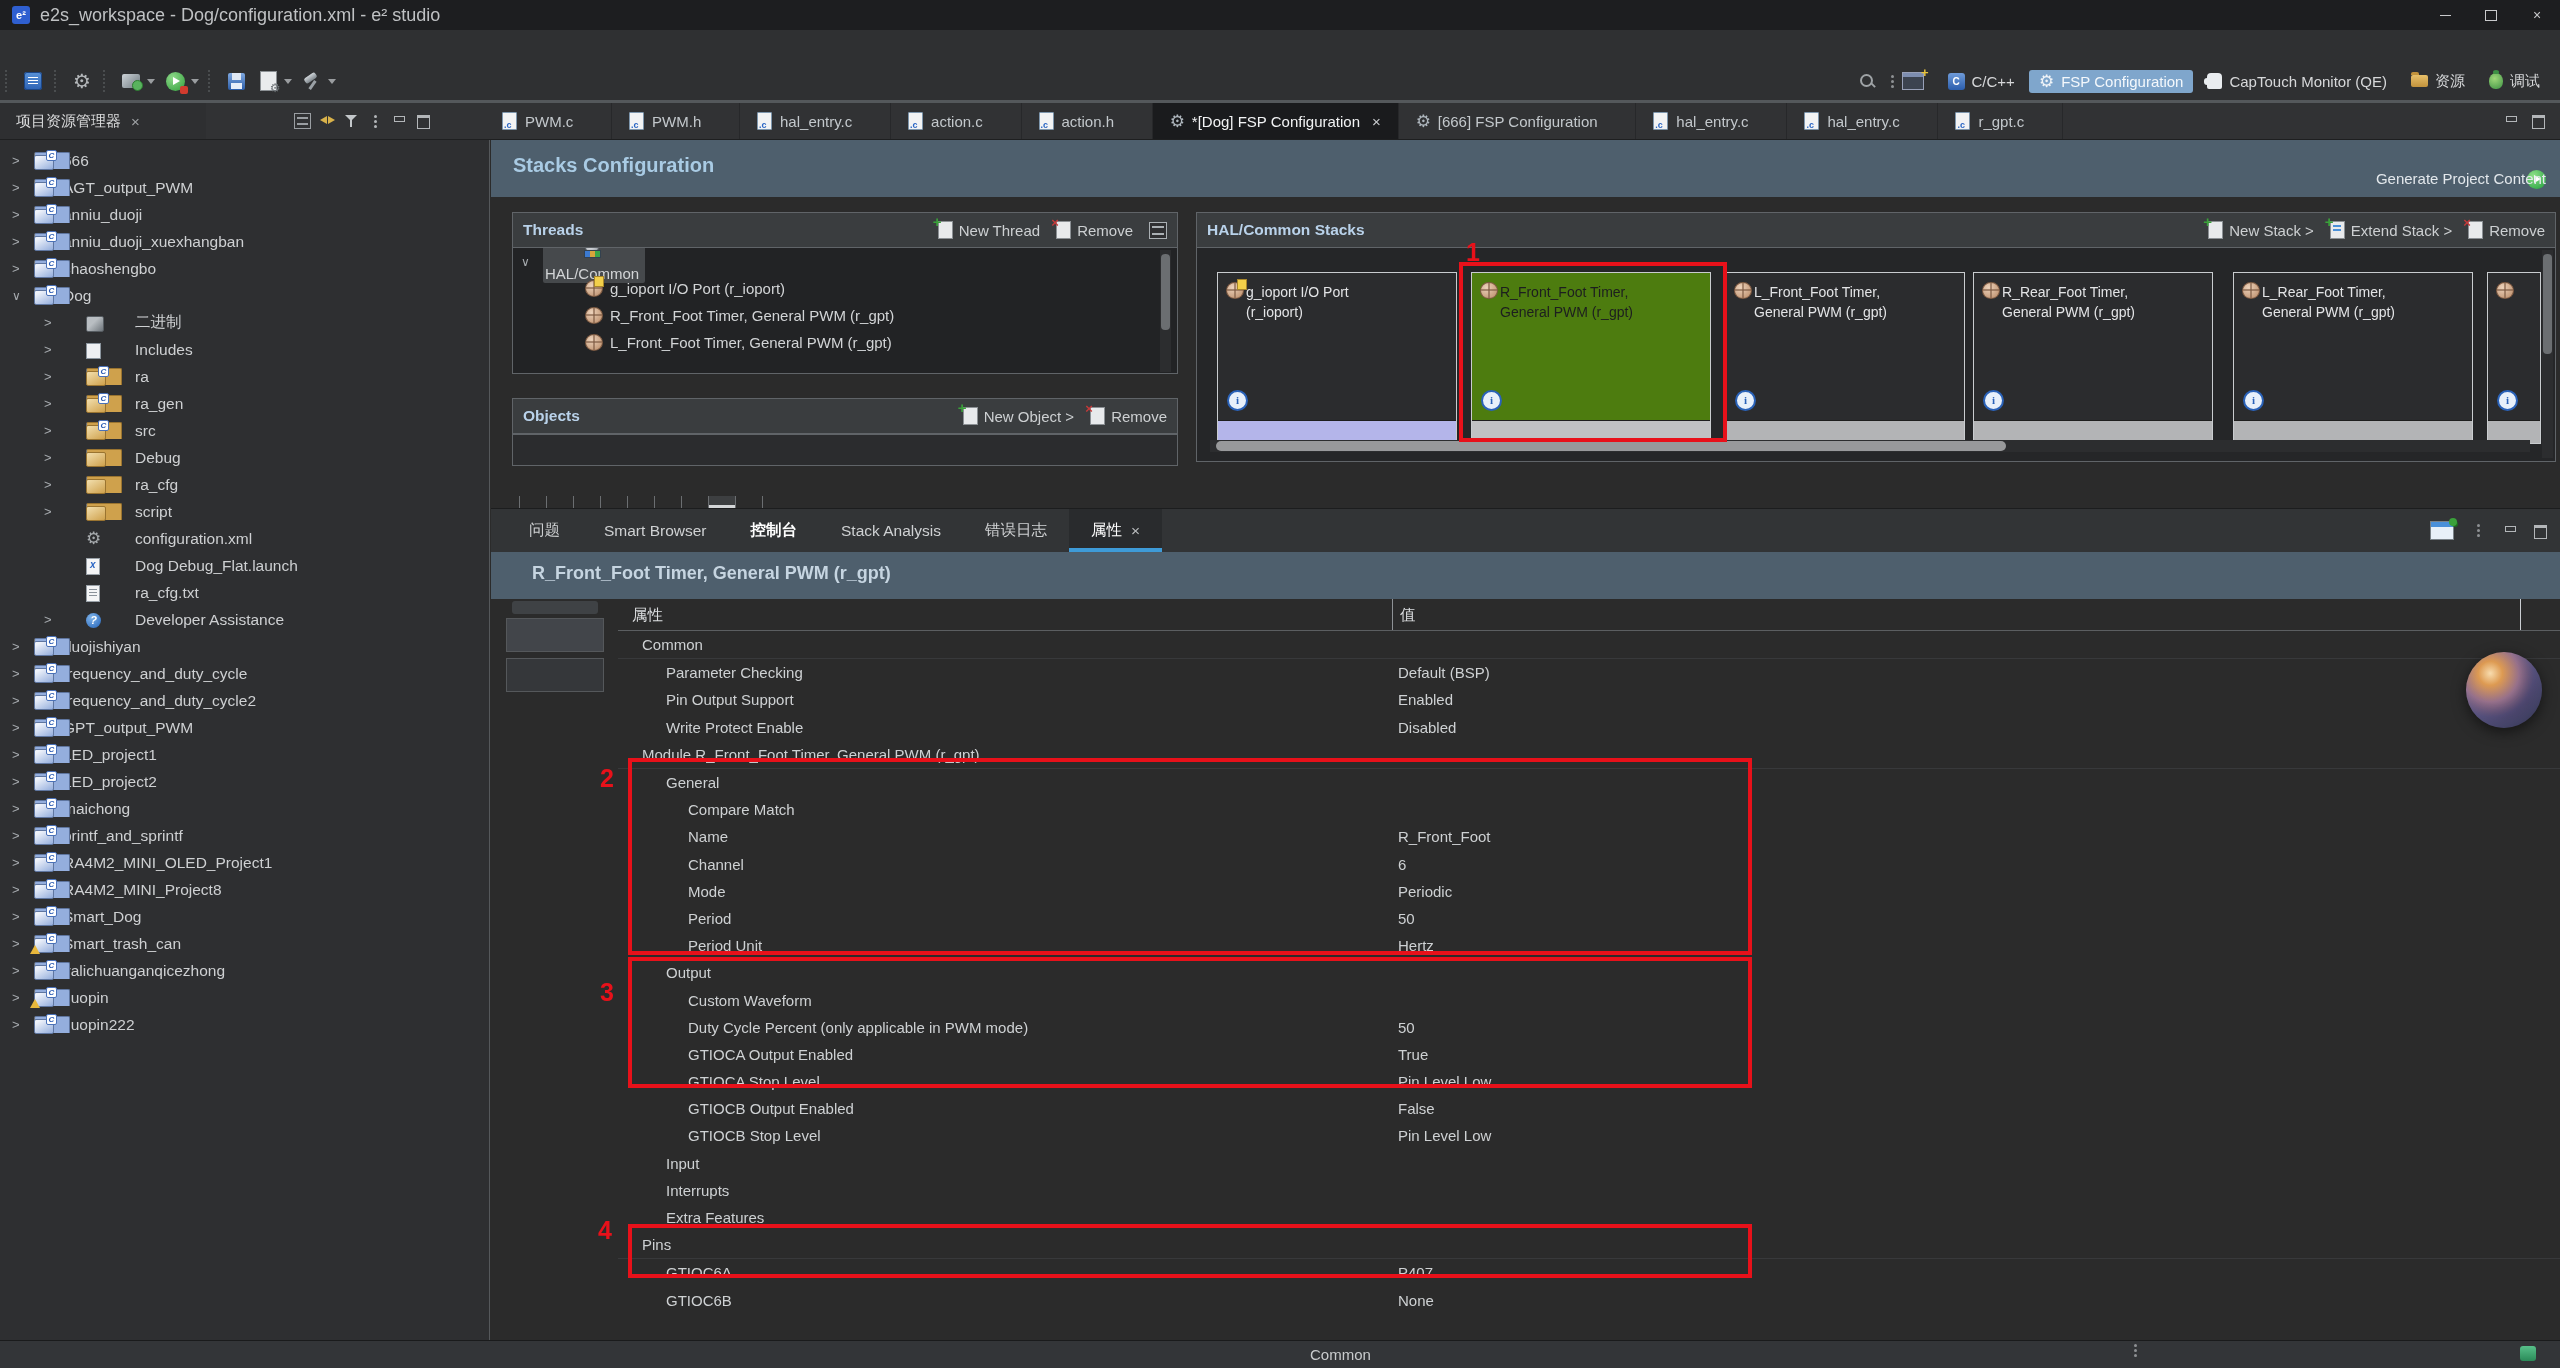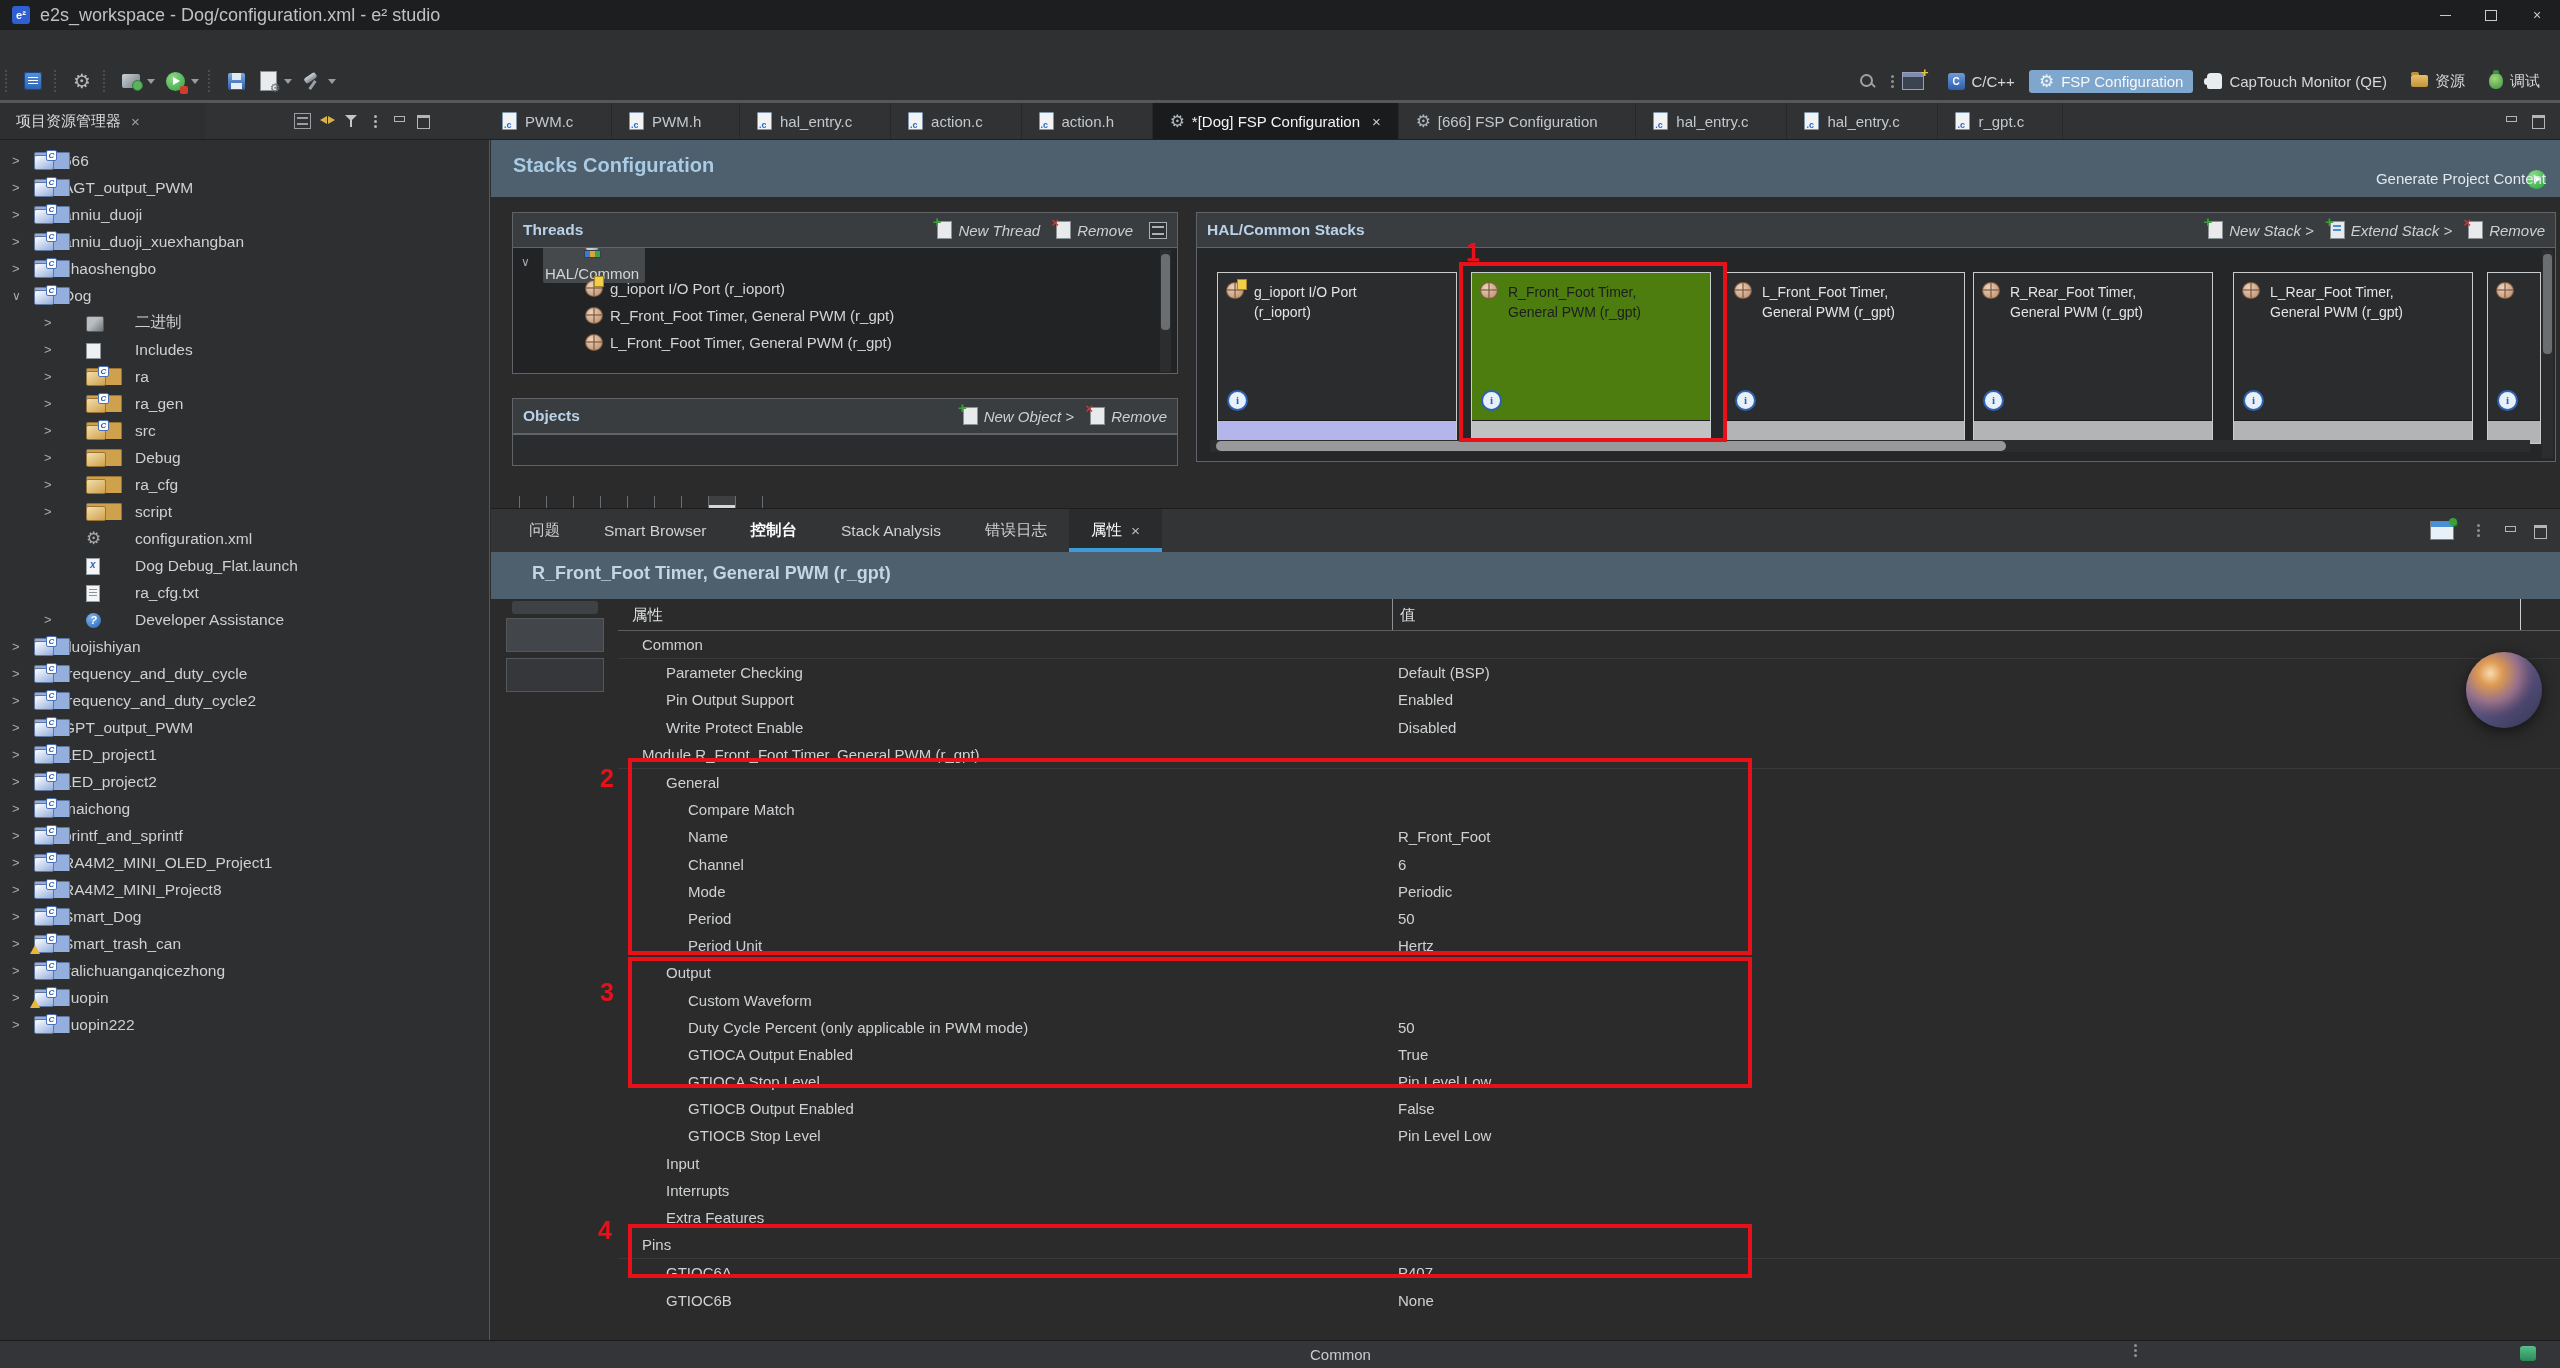--- a/index.html
+++ b/index.html
@@ -119,21 +119,21 @@
   .ico-qmark .glyph::before{content:"?";}
   
   #band1{left:491px;top:140px;width:2069px;height:57px;background:#4e5f6d;}
   #band1-title{position:absolute;left:22px;top:14px;font-size:20px;font-weight:bold;color:#a9cbe4;}
   #generate{position:absolute;right:10px;top:4px;width:360px;height:50px;text-align:right;color:#e3e8ec;font-size:15px;}
   .i-generate{position:absolute;right:138px;top:2px;width:19px;height:19px;border-radius:50%;background:radial-gradient(circle at 35% 30%,#8fe08a,#1f9e3a);}
   .i-generate::after{content:"";position:absolute;left:7px;top:5px;border-left:7px solid #fff;border-top:4.5px solid transparent;border-bottom:4.5px solid transparent;}
   #generate span{position:absolute;right:4px;top:26px;white-space:nowrap;}
   .panel-hdr{position:absolute;height:36px;background:#3a3d3f;border:1px solid #606468;box-sizing:border-box;display:flex;align-items:center;padding:0 10px;}
   .panel-hdr .ptitle{font-weight:bold;color:#b9d2ea;font-size:15.5px;}
-  .pbtns{margin-left:auto;display:flex;align-items:center;gap:16px;color:#cdd0d2;font-size:15px;font-style:italic;}
+  .pbtns{margin-left:auto;display:flex;align-items:center;gap:16px;color:#cdd0d2;font-size:15px;}
   .pbtn{display:flex;align-items:center;gap:6px;}
   .bicon{width:13px;height:16px;background:#e8eaec;border:1px solid #8b9094;position:relative;flex:none;}
   .bicon.plus::after{content:"+";position:absolute;left:-6px;top:-9px;color:#3aa13a;font-weight:bold;font-size:15px;}
   .bicon.minus::after{content:"×";position:absolute;left:-6px;top:-7px;color:#c43a3a;font-weight:bold;font-size:13px;}
   .bicon.ext::before{content:"";position:absolute;left:2px;top:3px;width:8px;height:8px;background:linear-gradient(#4a90d9 0 2px,#0000 2px 4px,#4a90d9 4px 6px,#0000 6px);}
   .bicon.ext::after{content:"+";position:absolute;left:-6px;top:-9px;color:#3aa13a;font-weight:bold;font-size:15px;}
   .collapse-ico{width:16px;height:15px;border:1px solid #aab0b4;background:#2f3032;position:relative;}
   .collapse-ico::before{content:"";position:absolute;left:2px;top:3px;right:2px;height:2px;background:#aab0b4;}
   .collapse-ico::after{content:"";position:absolute;left:2px;bottom:3px;right:2px;height:2px;background:#aab0b4;}
   #threads-body{left:512px;top:248px;width:666px;height:126px;background:#222325;border:1px solid #606468;border-top:none;box-sizing:border-box;overflow:hidden;}
@@ -145,21 +145,21 @@
   .sicon{width:16px;height:15px;border-radius:50% 50% 48% 48%;background:radial-gradient(circle at 35% 30%,#ecd2bb,#b98a66);border:1px solid #7d5a42;position:relative;flex:none;}
   .sicon::before{content:"";position:absolute;left:0;right:0;top:6px;height:1.5px;background:#7d5a4299;}
   .sicon::after{content:"";position:absolute;top:0;bottom:0;left:7px;width:1.5px;background:#7d5a4299;}
   .has-badge .sicon .sbdg{position:absolute;right:-4px;top:-4px;width:8px;height:9px;background:#f2cf4a;border:1px solid #a8862a;}
   #threads-vscroll{left:1160px;top:250px;width:11px;height:122px;background:#2c2d2f;}
   #threads-vscroll .thumb{position:absolute;left:1px;top:4px;width:9px;height:76px;background:#6b6e71;border-radius:4px;}
   #objects-body{left:512px;top:434px;width:666px;height:32px;background:#2b2c2e;border:1px solid #606468;box-sizing:border-box;}
   
   #hal-body{left:1196px;top:248px;width:1360px;height:214px;background:#252628;border:1px solid #606468;border-top:none;box-sizing:border-box;overflow:hidden;}
   .card{position:absolute;width:240px;height:172px;background:#2b2c2e;border:1px solid #c9cccf;box-sizing:border-box;color:#e3e4e6;font-size:14px;}
-  .card .cbody{position:absolute;left:0;top:0;right:0;height:148px;padding:9px 8px;box-sizing:border-box;display:flex;gap:10px;}
+  .card .cbody{position:absolute;left:0;top:0;right:0;height:148px;padding:9px 8px;box-sizing:border-box;display:flex;gap:2px;}
   .card .cfoot{position:absolute;left:0;bottom:0;right:0;height:22px;background:#b3b4b6;border-top:1px solid #1e1e1e;}
   .card.ft-lavender .cfoot{background:#b4b5ea;}
   .card.selected{background:#4d7c0f;color:#1d1e1f;}
   .card.selected .cfoot{background:#c0c1c3;}
   .card .ctext{line-height:1.45;}
   .card .info{position:absolute;left:9px;bottom:32px;width:17px;height:17px;border-radius:50%;background:#e8f0fa;border:2px solid #2a62b8;color:#2a62b8;font-weight:bold;font-size:11px;line-height:17px;text-align:center;font-family:"Liberation Serif",serif;}
   #hal-hscroll{left:1210px;top:440px;width:1320px;height:12px;background:#2c2d2f;}
   #hal-hscroll .thumb{position:absolute;left:6px;top:1px;width:790px;height:10px;background:#98999b;border-radius:5px;}
   #hal-vscroll{left:2542px;top:250px;width:11px;height:208px;background:#2c2d2f;}
   #hal-vscroll .thumb{position:absolute;left:1px;top:4px;width:9px;height:100px;background:#6b6e71;border-radius:4px;}

